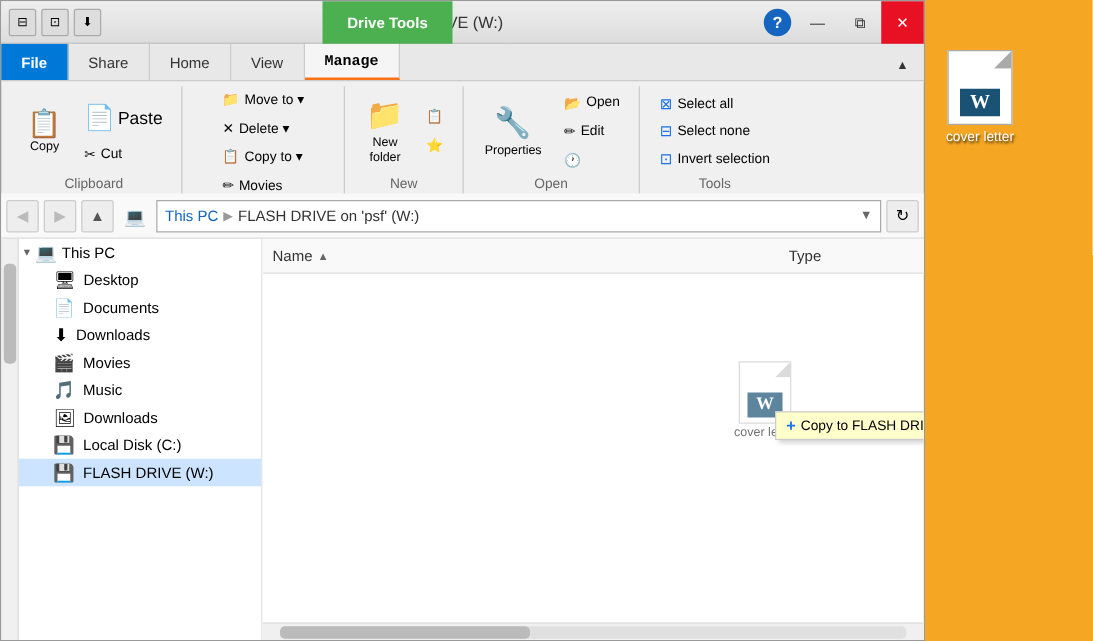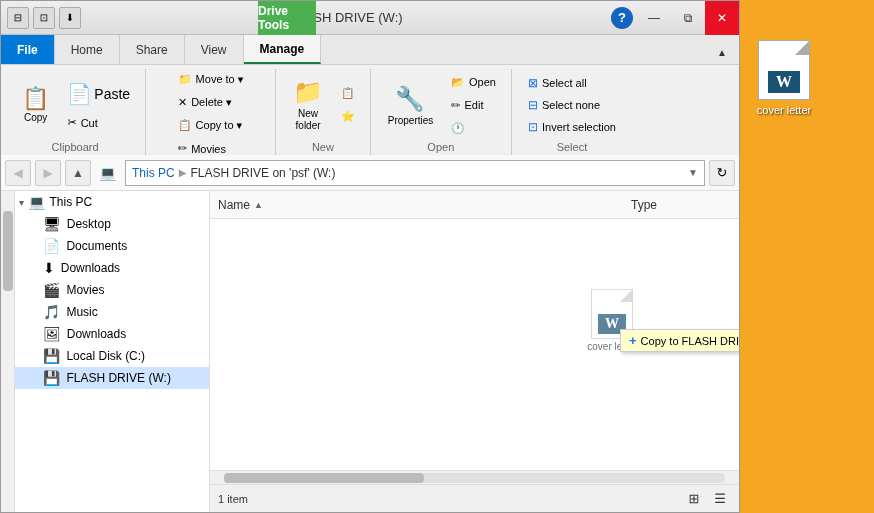--- a/index.html
+++ b/index.html
@@ -44,21 +44,21 @@
     .titlebar-center {
       flex: 1;
       text-align: center;
       font-size: 13px;
       color: #333;
       font-weight: normal;
     }
     .drive-tools-tab {
       position: absolute;
       left: 257px; top: 0;
-      width: 58px; height: 34px;
+      width: 104px; height: 34px;
       background: #4CAF50;
       color: white;
       display: flex; align-items: center; justify-content: center;
       font-size: 12px;
       font-weight: 600;
     }
     .titlebar-controls {
       display: flex;
       align-items: center;
     }
@@ -81,21 +81,22 @@
       display: flex; align-items: center;
       font-size: 12px;
       cursor: pointer;
       border-right: 1px solid #ccc;
       color: #333;
     }
     .ribbon-tab.active {
       background: #f5f5f5;
       color: #000;
       font-weight: 600;
-      border-bottom: 2px solid #15803d;
+      border-bottom: 2px solid #f97316;
+      font-family: Liberation Mono, monospace;
     }
     .ribbon-tab.file {
       background: #0078d7;
       color: white;
       font-weight: 600;
     }
     .ribbon-content {
       display: flex;
       height: 90px;
       padding: 4px 4px 0 4px;
@@ -528,22 +529,22 @@
     <div class="titlebar-controls">
       <div class="help-btn">?</div>
       <div class="win-btn">—</div>
       <div class="win-btn">⧉</div>
       <div class="win-btn close">✕</div>
     </div>
   </div>
 
   <div class="ribbon-tabs">
     <div class="ribbon-tab file">File</div>
+    <div class="ribbon-tab">Share</div>
     <div class="ribbon-tab">Home</div>
-    <div class="ribbon-tab">Share</div>
     <div class="ribbon-tab">View</div>
     <div class="ribbon-tab active">Manage</div>
     <div style="flex:1"></div>
     <div class="win-btn" style="font-size:10px">▲</div>
   </div>
 
   <div class="ribbon-content">
 
     <div class="ribbon-group">
       <div class="ribbon-buttons">
@@ -636,21 +637,21 @@
         </div>
         <div class="select-btn">
           <span class="select-icon">⊟</span>
           <span>Select none</span>
         </div>
         <div class="select-btn">
           <span class="select-icon">⊡</span>
           <span>Invert selection</span>
         </div>
       </div>
-      <div class="ribbon-group-label">Select</div>
+      <div class="ribbon-group-label">Tools</div>
     </div>
   </div>
 
   <div class="navbar">
     <div class="nav-btn disabled" title="Back">◀</div>
     <div class="nav-btn disabled" title="Forward">▶</div>
     <div class="nav-btn" title="Up">▲</div>
     <div class="nav-btn" style="border:none; background:transparent; font-size:14px">💻</div>
     <div class="address-bar">
       <span class="address-part link">This PC</span>
@@ -735,31 +736,20 @@
           </div>
         </div>
       </div>
 
       <div class="hscrollbar">
         <div class="hscrollbar-track">
           <div class="hscrollbar-thumb"></div>
         </div>
       </div>
 
-      <div class="status-bar">
-        <span>1 item</span>
-        <div class="status-right">
-          <div class="view-btn">
-            <span>⊞</span>
-          </div>
-          <div class="view-btn">
-            <span>☰</span>
-          </div>
-        </div>
-      </div>
     </div>
   </div>
 </div>
 
 <div class="desktop-icon">
   <div class="desktop-file-icon">
     <div class="desktop-word-badge">W</div>
   </div>
   <span class="desktop-label">cover letter</span>
 </div>

